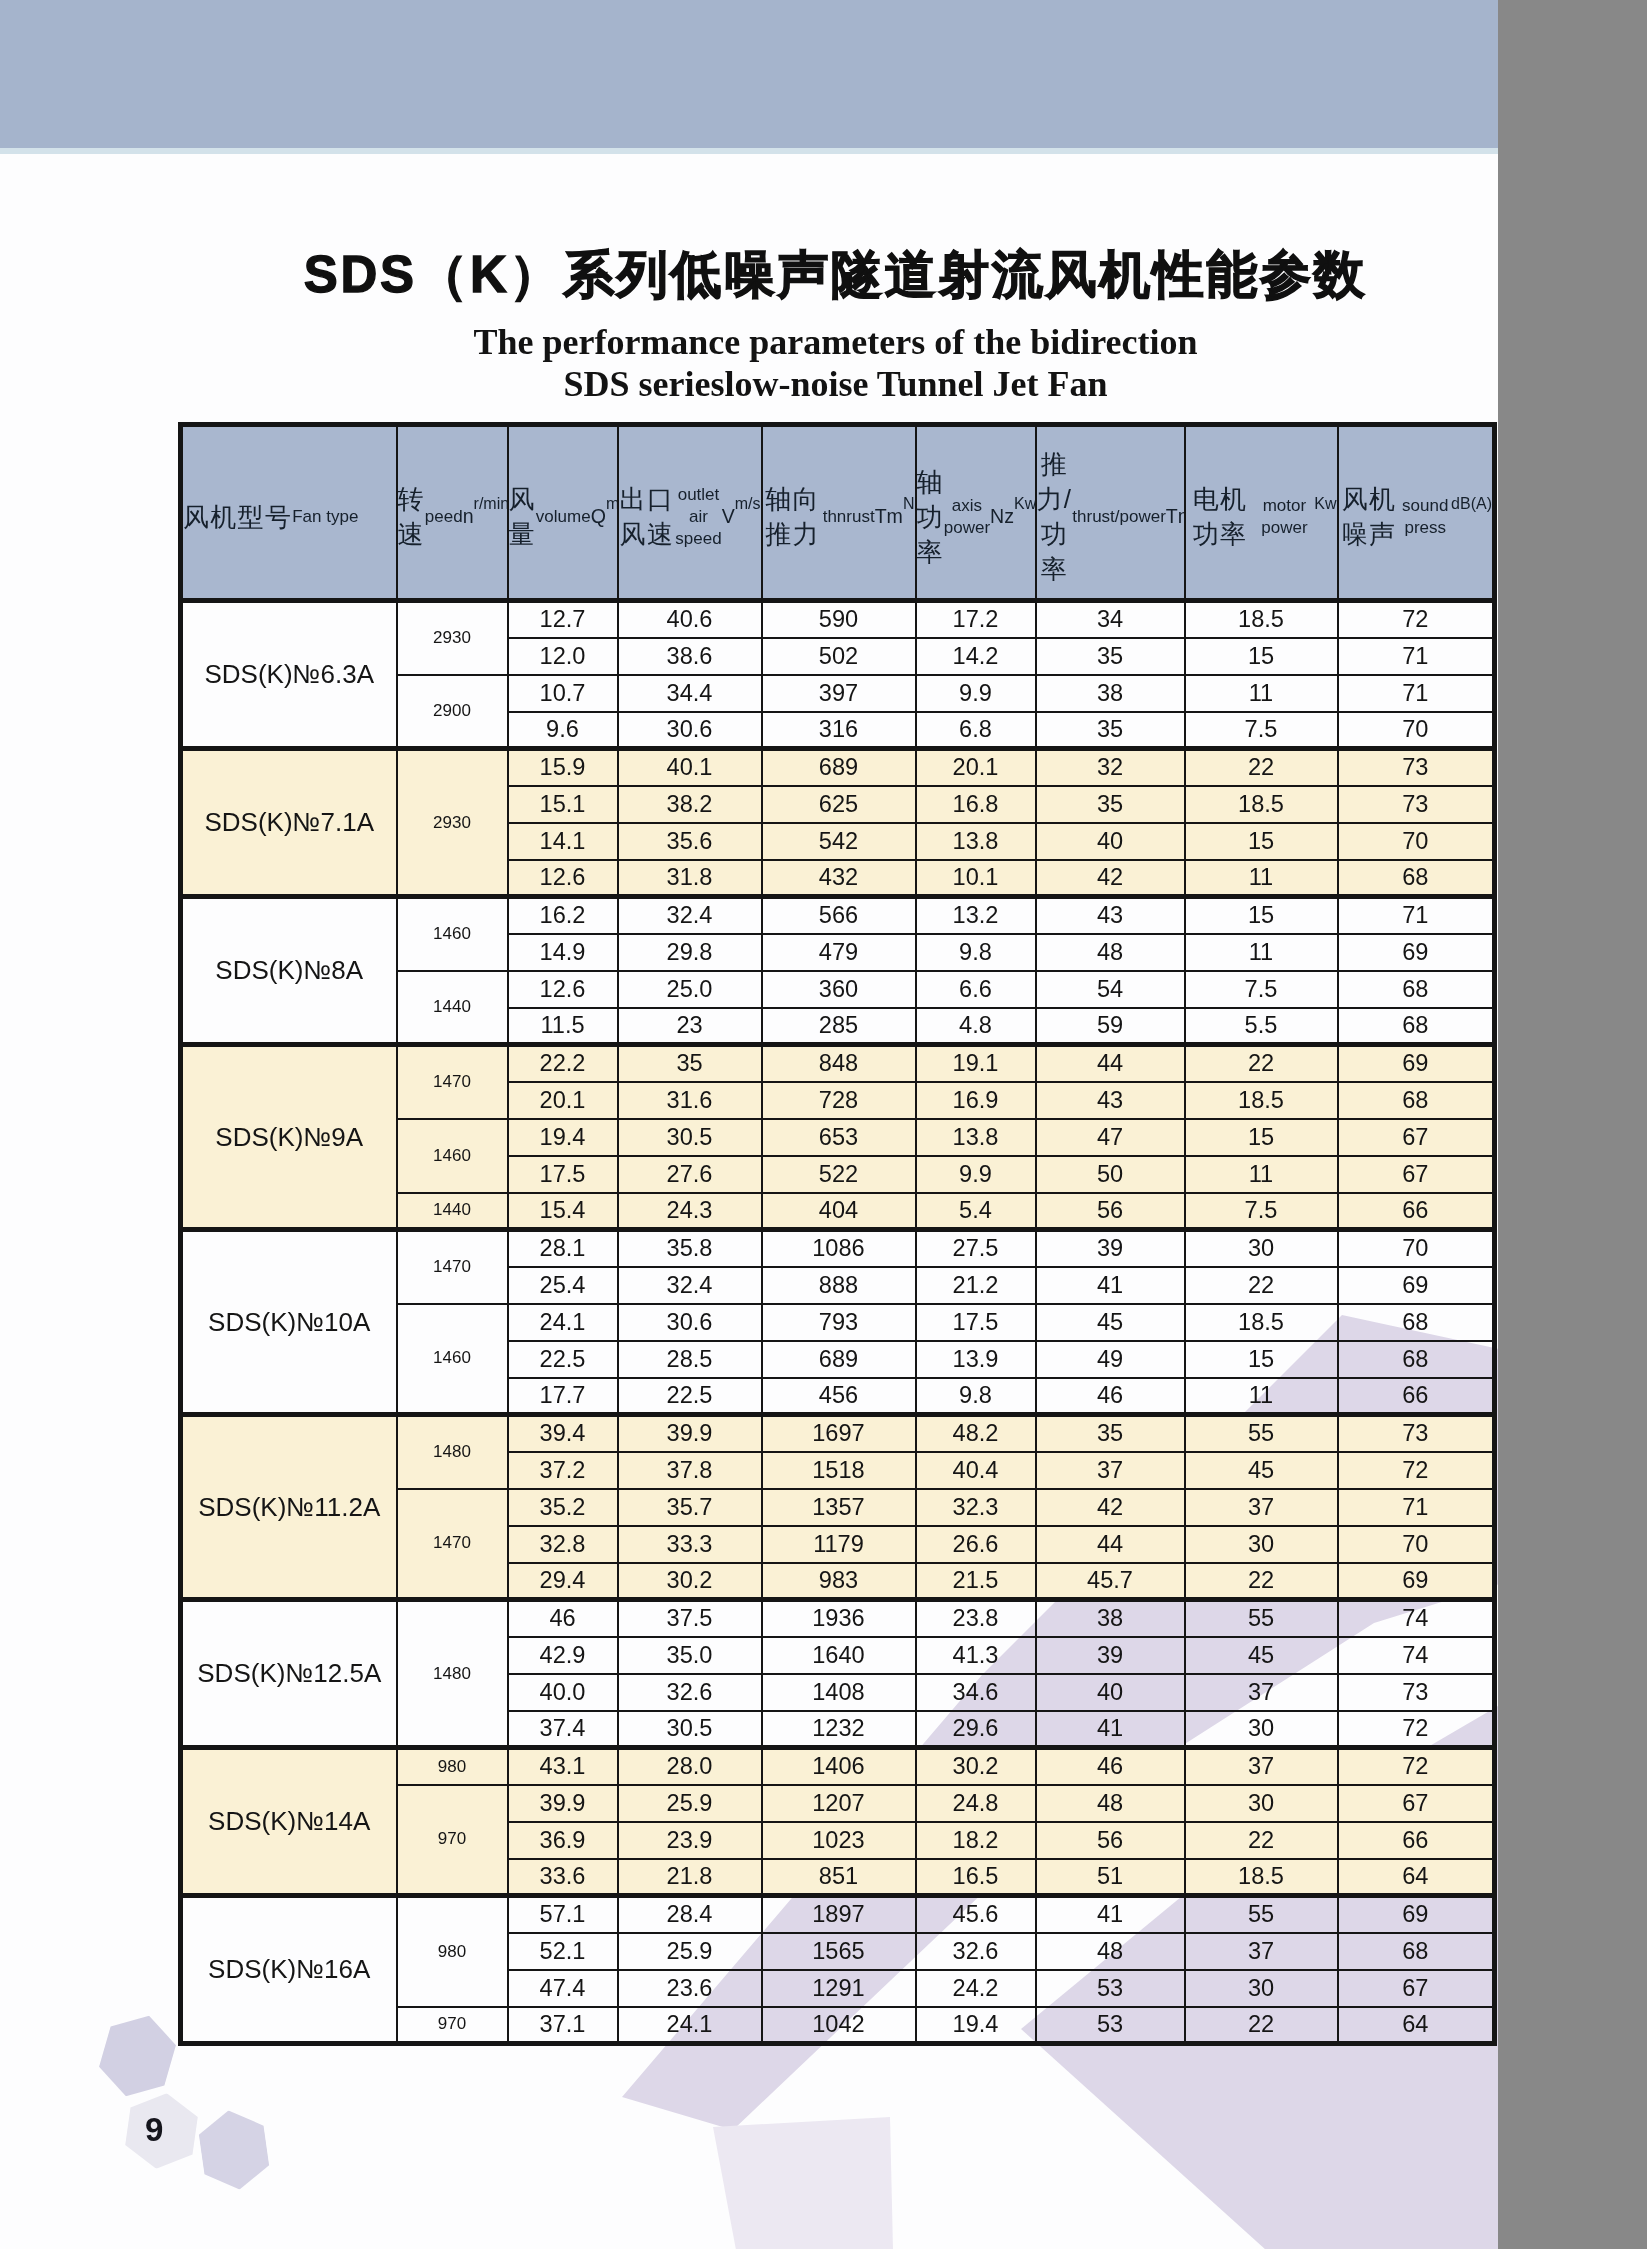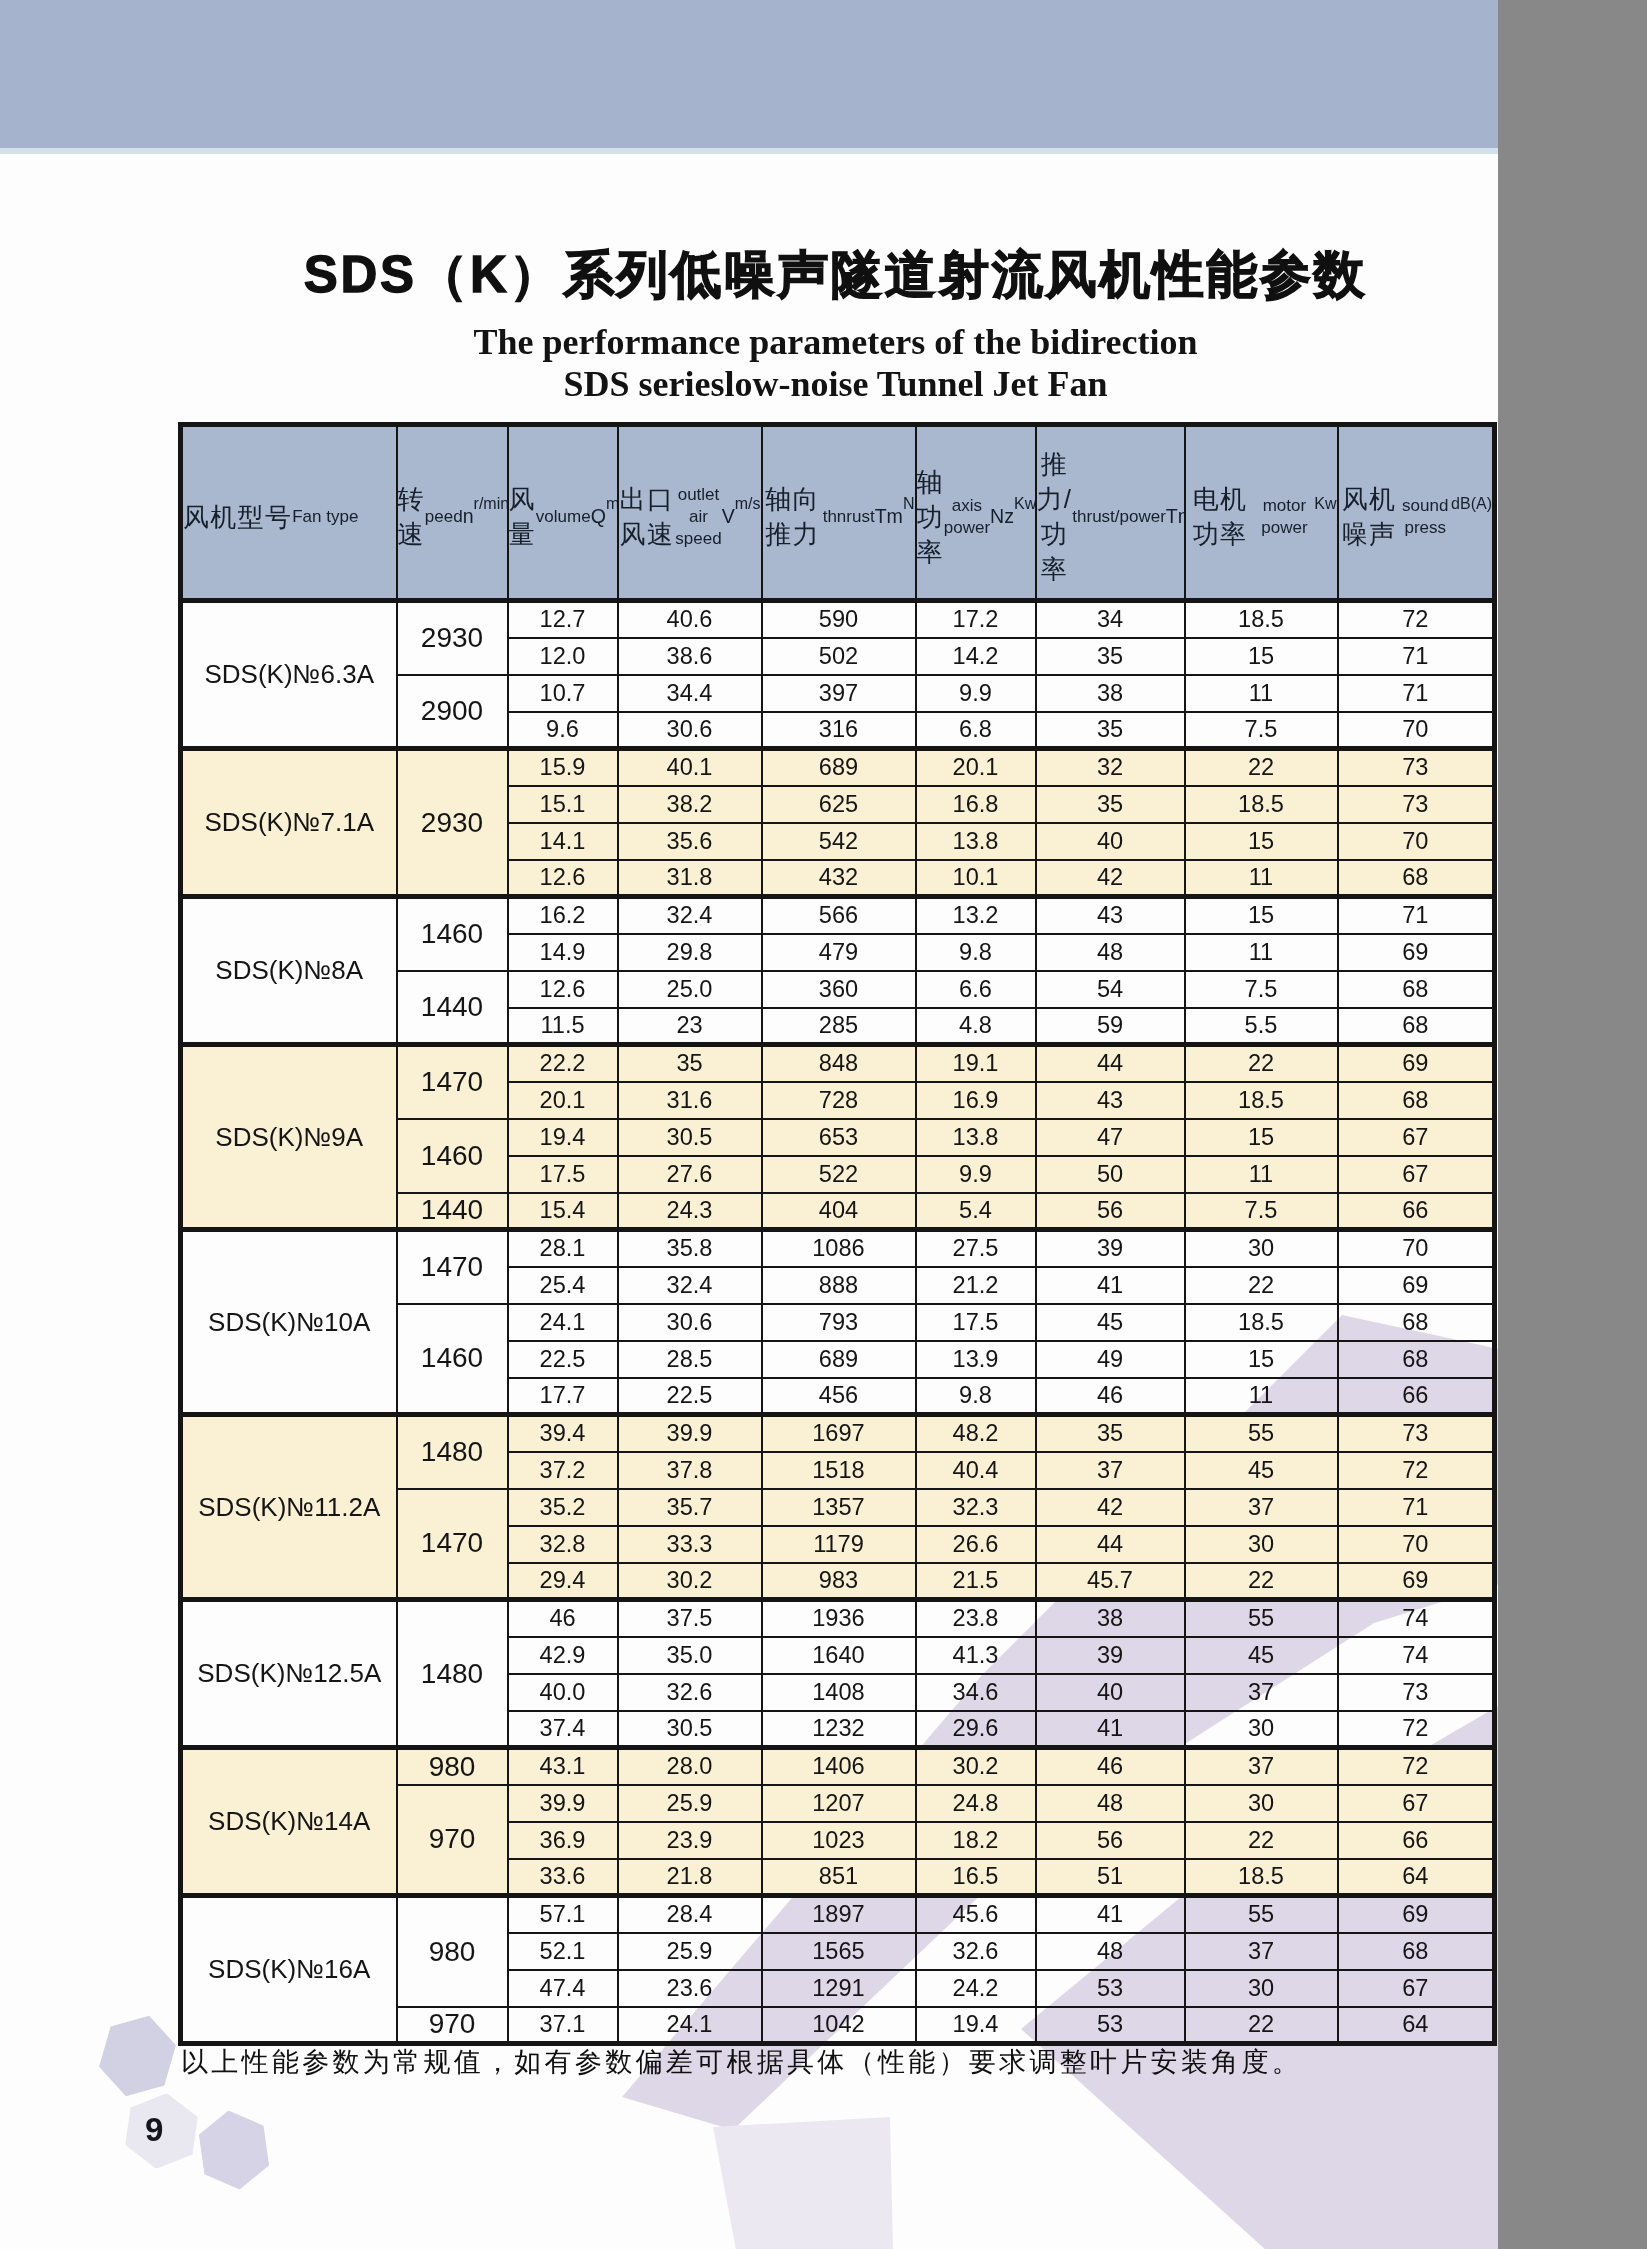--- a/index.html
+++ b/index.html
@@ -69,21 +69,21 @@
   table.perf thead tr{height:170px;}
   table.perf tbody tr{height:37px;}
   table.perf th{
     background:#a9b7cf;
     border-bottom-width:5.2px;
     font-weight:normal;
   }
   tr.group-first td{border-top-width:5.2px;}
   td.cell-val{font-size:23.6px;}
   td.cell-model{font-size:26px;}
-  td.cell-rpm{font-size:28px;}
+  td.cell-rpm{font-size:17px;}
   tr.shade-cream td{background:#faf1d5;}
   tr.shade-white td{background:transparent;}
   
   .hcell{display:flex;flex-direction:row;align-items:center;height:162px;padding-top:9.2px;}
   .h-zh{font-size:26px;letter-spacing:1.3px;color:#16202c;}
   .h-en{font-size:17px;line-height:22px;color:#16202c;white-space:pre-line;}
   .h-sym{font-size:19.6px;line-height:23.6px;color:#16202c;}
   .h-spacer{flex:1;}
   .h-unit{font-size:16px;padding-bottom:27px;color:#16202c;}
   
@@ -590,17 +590,16 @@
           <td class="cell-val">24.1</td>
           <td class="cell-val">1042</td>
           <td class="cell-val">19.4</td>
           <td class="cell-val">53</td>
           <td class="cell-val">22</td>
           <td class="cell-val">64</td>
         </tr>
       </tbody>
   </table>
 
-  <div class="footer-note">以上性能参数为常规值，如有参数偏差可根据具体（性能）要求调整叶片安装角度。</div>
   <div class="page-number">9</div>
 
 </div>
 
 
 </body></html>

